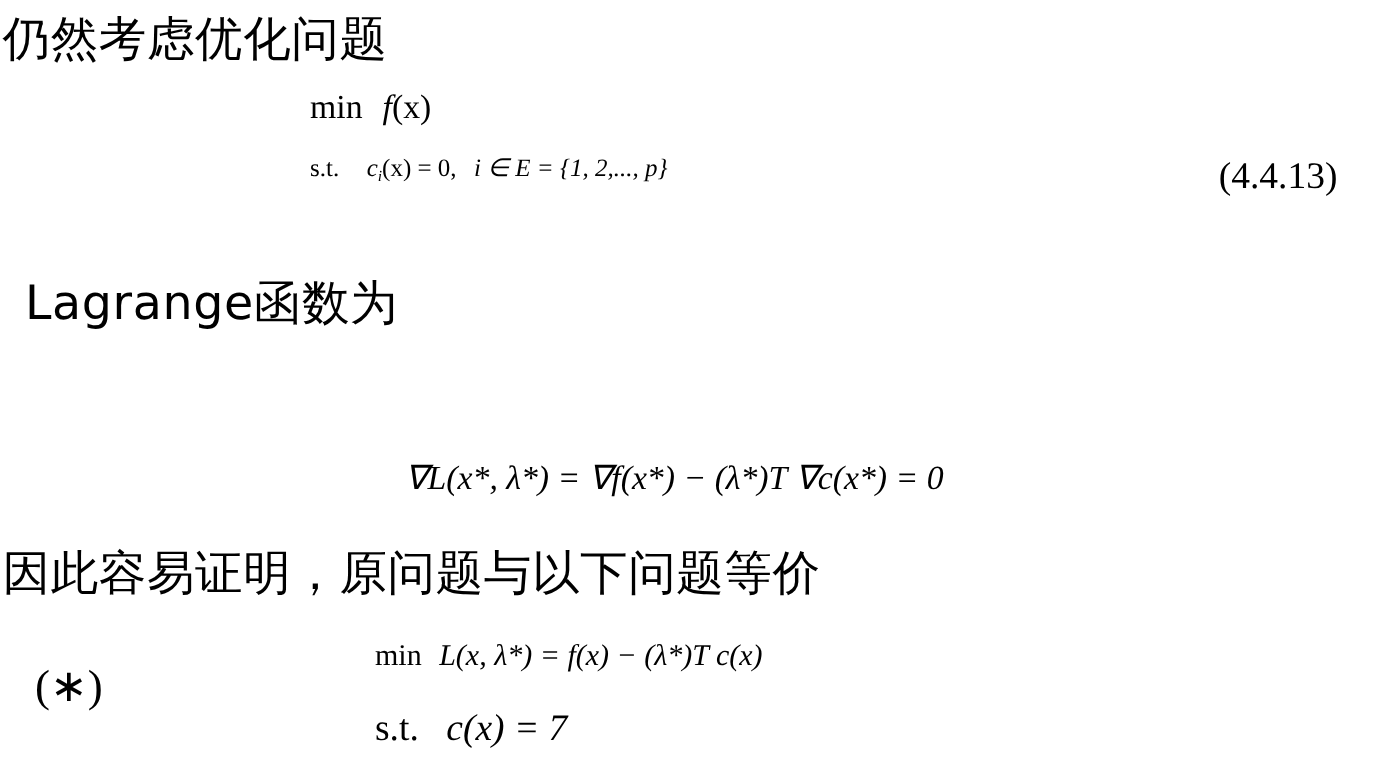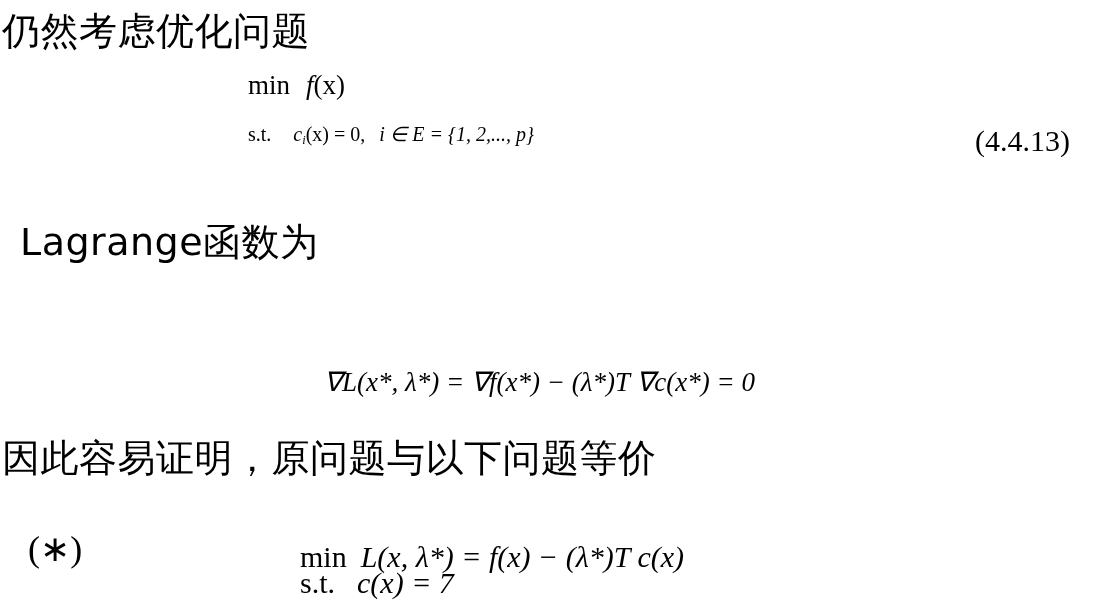--- a/index.html
+++ b/index.html
@@ -112,21 +112,21 @@
   </div>
 
   <div class="line cn" style="left:2px; top:407px;margin-top:26px;">
     <span>因此容易证明，原问题与以下问题等价</span>
   </div>
 
   <div class="line lbl-star" style="left:28px; top:528px;">
     <span>(∗)</span>
   </div>
 
-  <div class="line math" style="left:300px; top:540px; font-size:30px;">
+  <div class="line math" style="left:300px; top:512px; font-size:24px;">
     <span class="mathup">min</span><span style="display:inline-block;width:14px"></span><span>L(x, λ*) = f(x) − (λ*)T c(x)</span>
   </div>
 
   <div class="line math" style="left:300px; top:566px; font-size:30px;">
     <span class="mathup">s.t.</span><span style="display:inline-block;width:22px"></span><span>c(x) = 7</span>
   </div>
 
 </div>
 
 </body></html>

